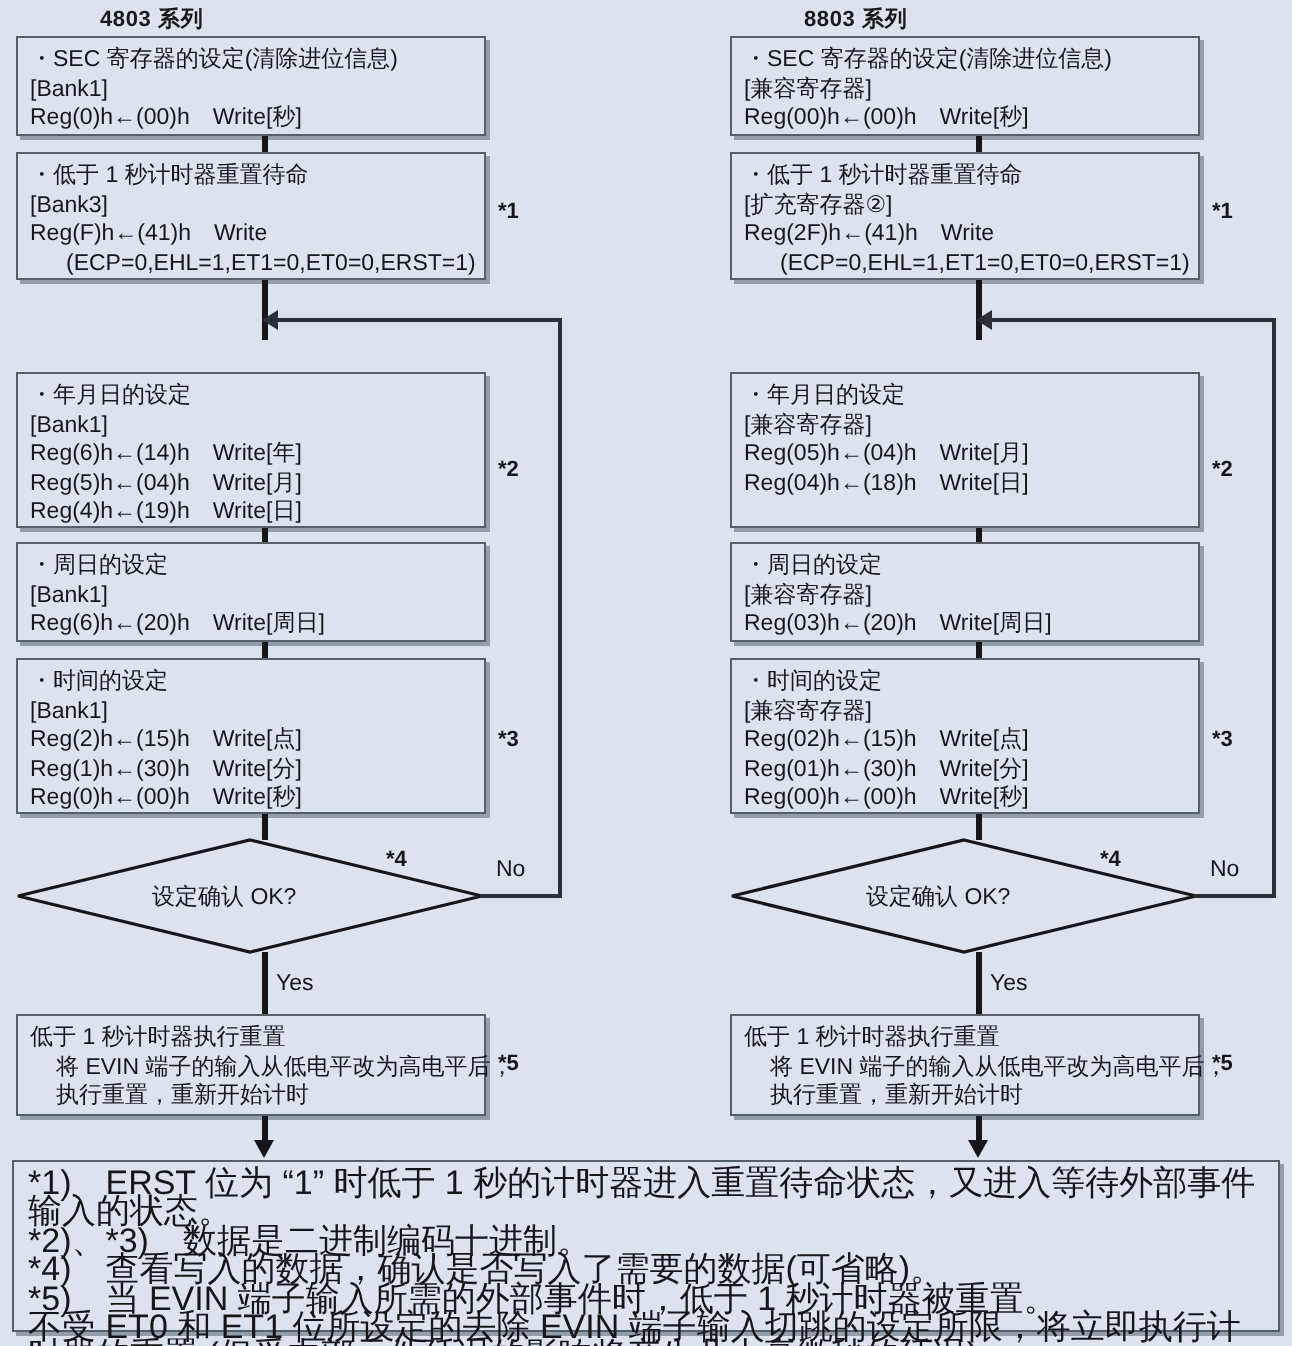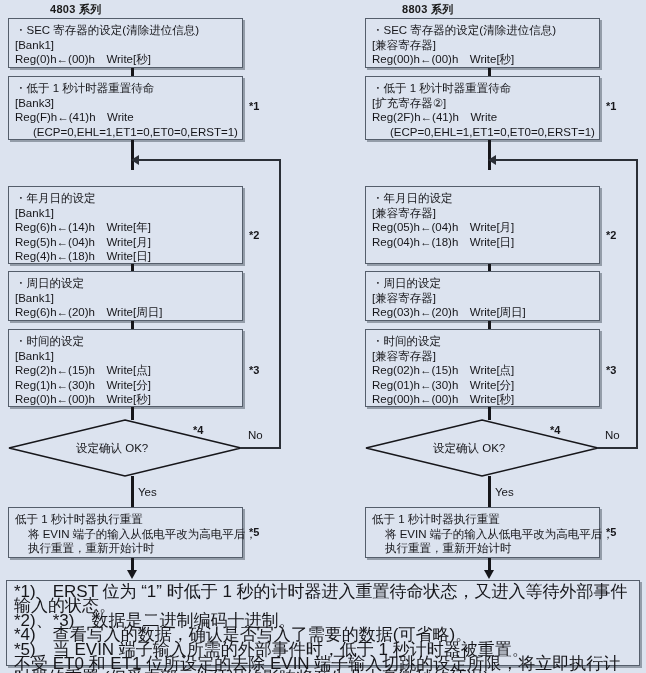--- a/index.html
+++ b/index.html
@@ -161,21 +161,21 @@
 
     <div class="arrow-left" style="left:131px; top:155px;"></div>
     <div class="hline" style="left:139px; top:159px; width:141px;"></div>
     <div class="vline-thin" style="left:279px; top:159px; height:289px;"></div>
 
     <div class="pbox" style="left:8px; top:186px; width:235px; height:78px;">
       <div class="line">・年月日的设定</div>
       <div class="line">[Bank1]</div>
       <div class="line">Reg(6)h←(14)h　Write[年]</div>
       <div class="line">Reg(5)h←(04)h　Write[月]</div>
-      <div class="line">Reg(4)h←(18)h　Write[日]</div>
+      <div class="line">Reg(4)h←(19)h　Write[日]</div>
     </div>
     <div class="note" style="left:249px; top:229px;">*2</div>
 
     <div class="vline" style="left:131px; top:264px; height:8px;"></div>
 
     <div class="pbox" style="left:8px; top:271px; width:235px; height:50px;">
       <div class="line">・周日的设定</div>
       <div class="line">[Bank1]</div>
       <div class="line">Reg(6)h←(20)h　Write[周日]</div>
     </div>

